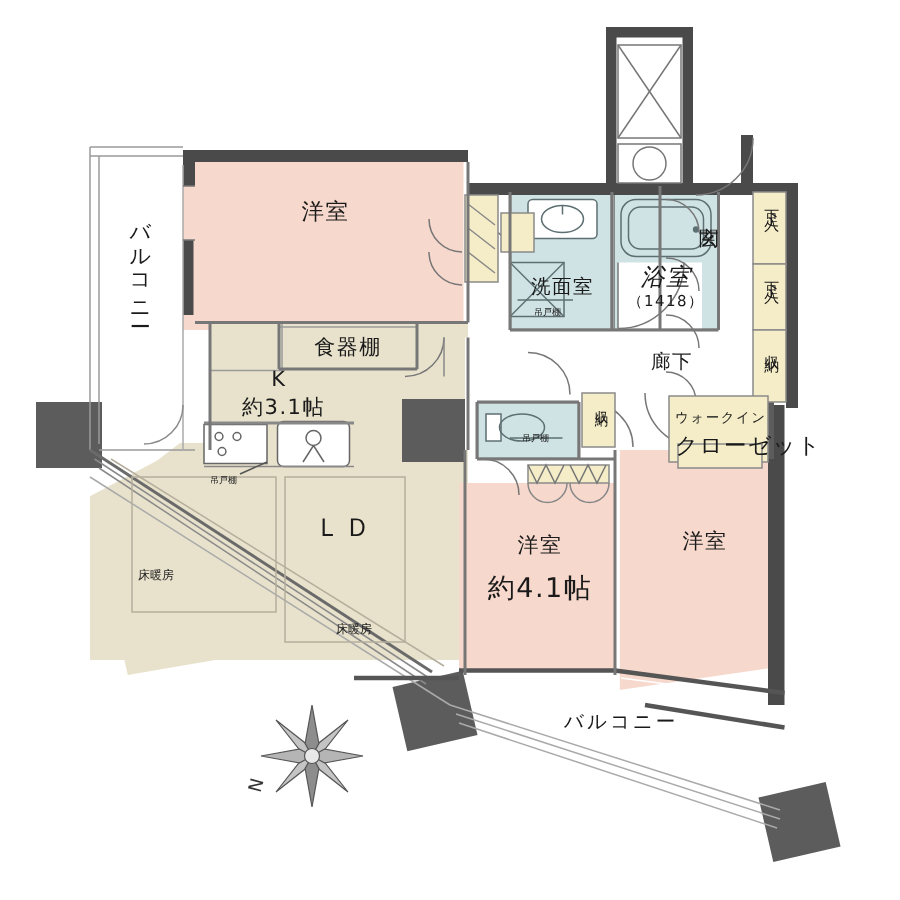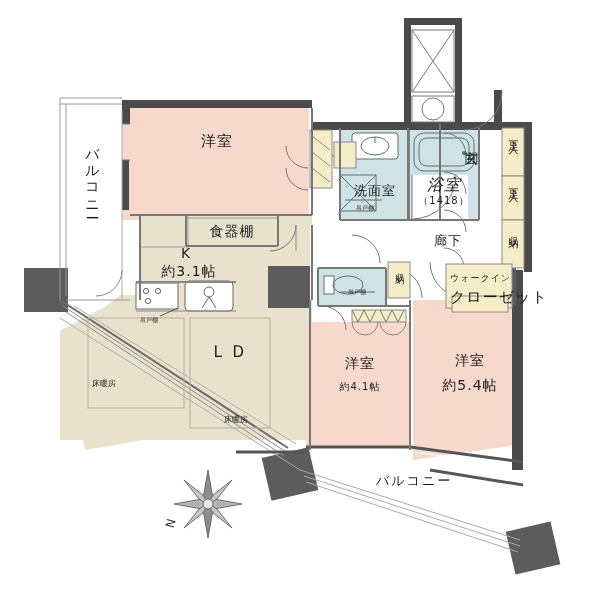--- a/index.html
+++ b/index.html
@@ -269,22 +269,21 @@
   <div class="label vert" style="left:506px;top:228px;font-size:10px;">収納</div>
 
   <div class="label vert" style="left:393px;top:266px;font-size:9px;">収納</div>
 
   <div class="label" style="left:450px;top:272px;font-size:9px;">ウォークイン</div>
   <div class="label" style="left:450px;top:288px;font-size:15px;">クローゼット</div>
 
   <div class="label tiny" style="left:348px;top:288px;">吊戸棚</div>
 
   <div class="label ctr" style="left:325px;top:355px;font-size:14px;width:70px;">洋室</div>
-  <div class="label ctr" style="left:315px;top:380px;font-size:10px;width:90px;">約4.1帖</div>
+  <div class="label ctr" style="left:315px;top:380px;font-size:18px;width:90px;">約4.1帖</div>
 
   <div class="label ctr" style="left:435px;top:352px;font-size:14px;width:70px;">洋室</div>
-  <div class="label ctr" style="left:425px;top:377px;font-size:14px;width:90px;">約5.4帖</div>
 
   <div class="label" style="left:376px;top:472px;font-size:13px;letter-spacing:2px;">バルコニー</div>
 
   <div class="label" style="left:166px;top:516px;font-size:12px;transform:rotate(-75deg);color:#333;">N</div>
 
 </div>
 
 </body></html>

